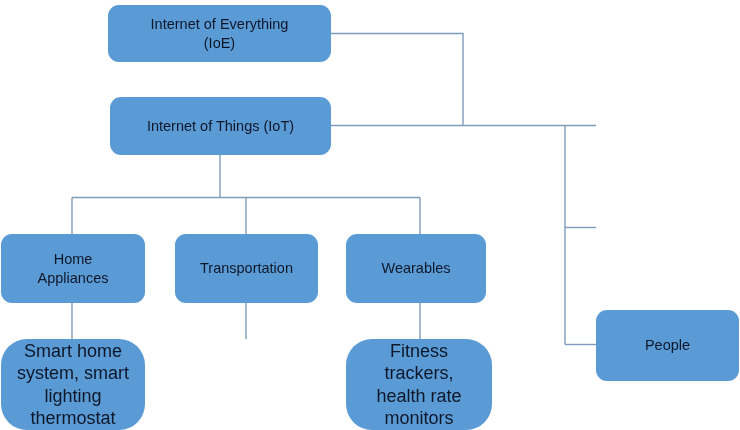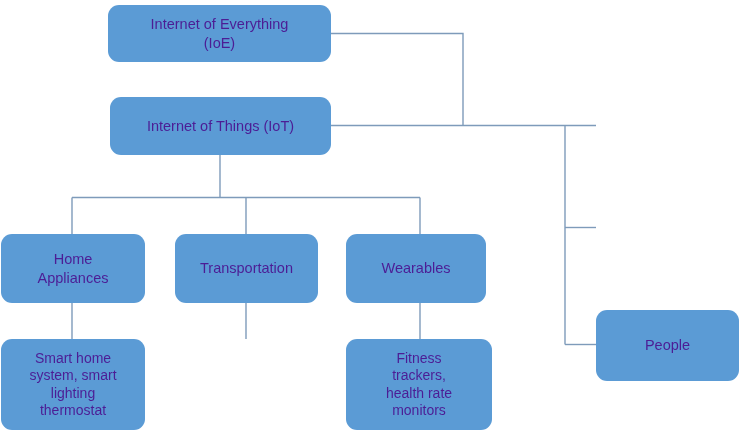--- a/index.html
+++ b/index.html
@@ -17,34 +17,35 @@
     position: relative;
     width: 740px;
     height: 430px;
     background: #ffffff;
   }
   .node {
     position: absolute;
     box-sizing: border-box;
     background: #5B9BD5;
     border-radius: 11px;
-    color: #4c1d95;
+    color: #0f172a;
     display: flex;
     align-items: center;
     justify-content: center;
     text-align: center;
     line-height: 1.25;
     font-size: 14.5px;
     font-family: "Liberation Sans", sans-serif;
     z-index: 3;
     white-space: pre-line;
     padding: 2px 8px;
   }
   .node.small {
-    font-size: 14px;
+    font-size: 18px;
+    border-radius: 26px;
   }
   svg.links {
     position: absolute;
     left: 0;
     top: 0;
     width: 740px;
     height: 430px;
     z-index: 1;
     pointer-events: none;
   }

